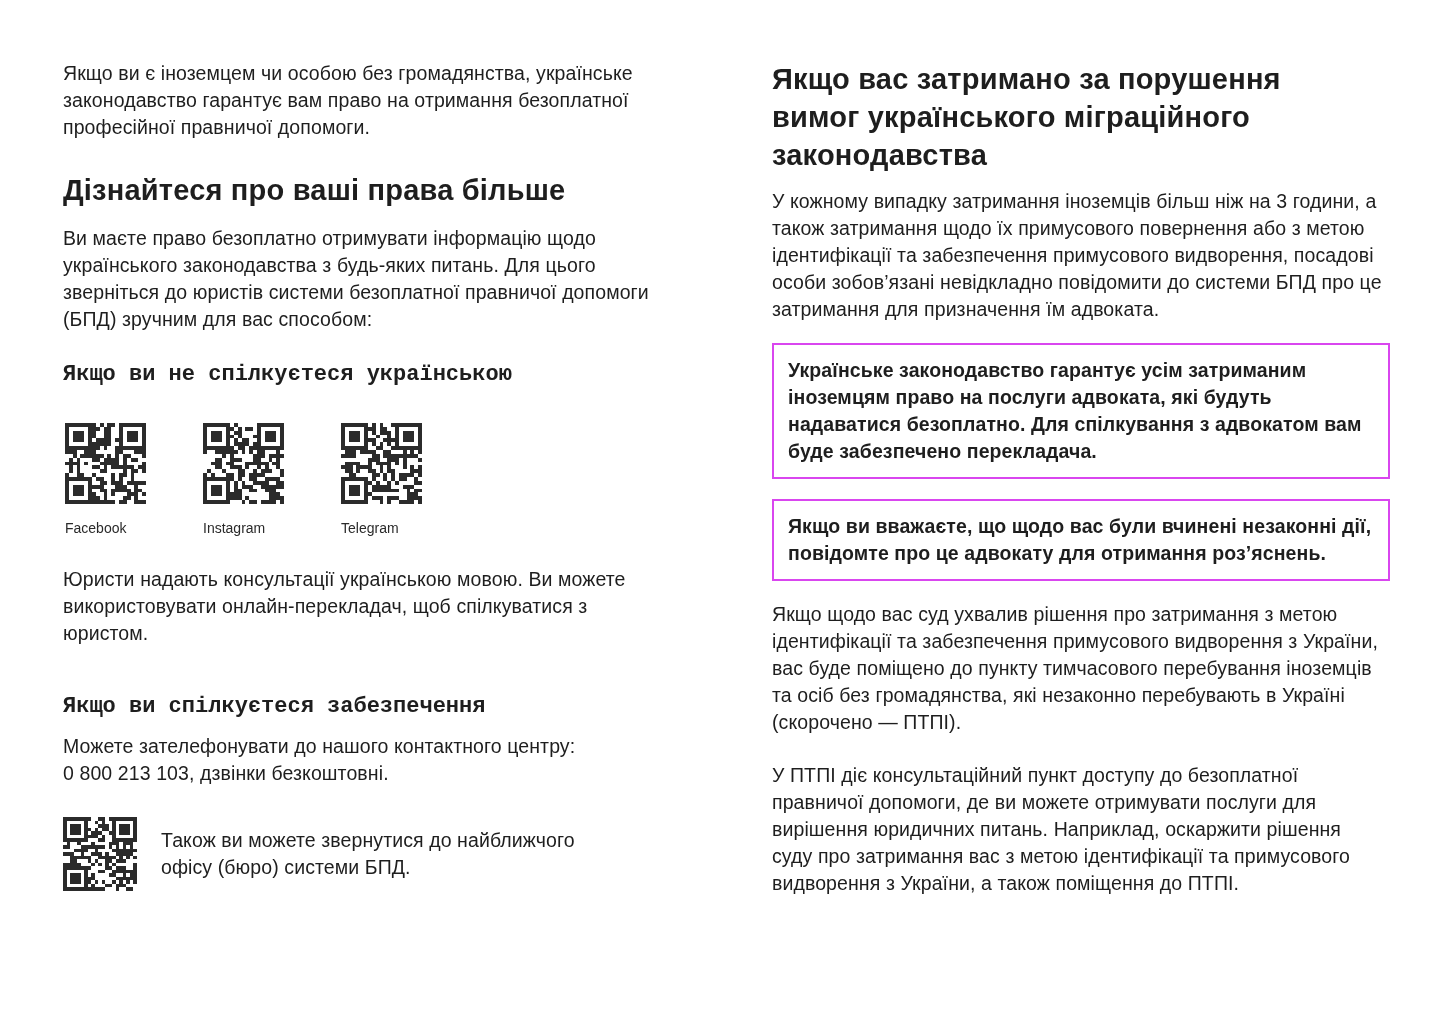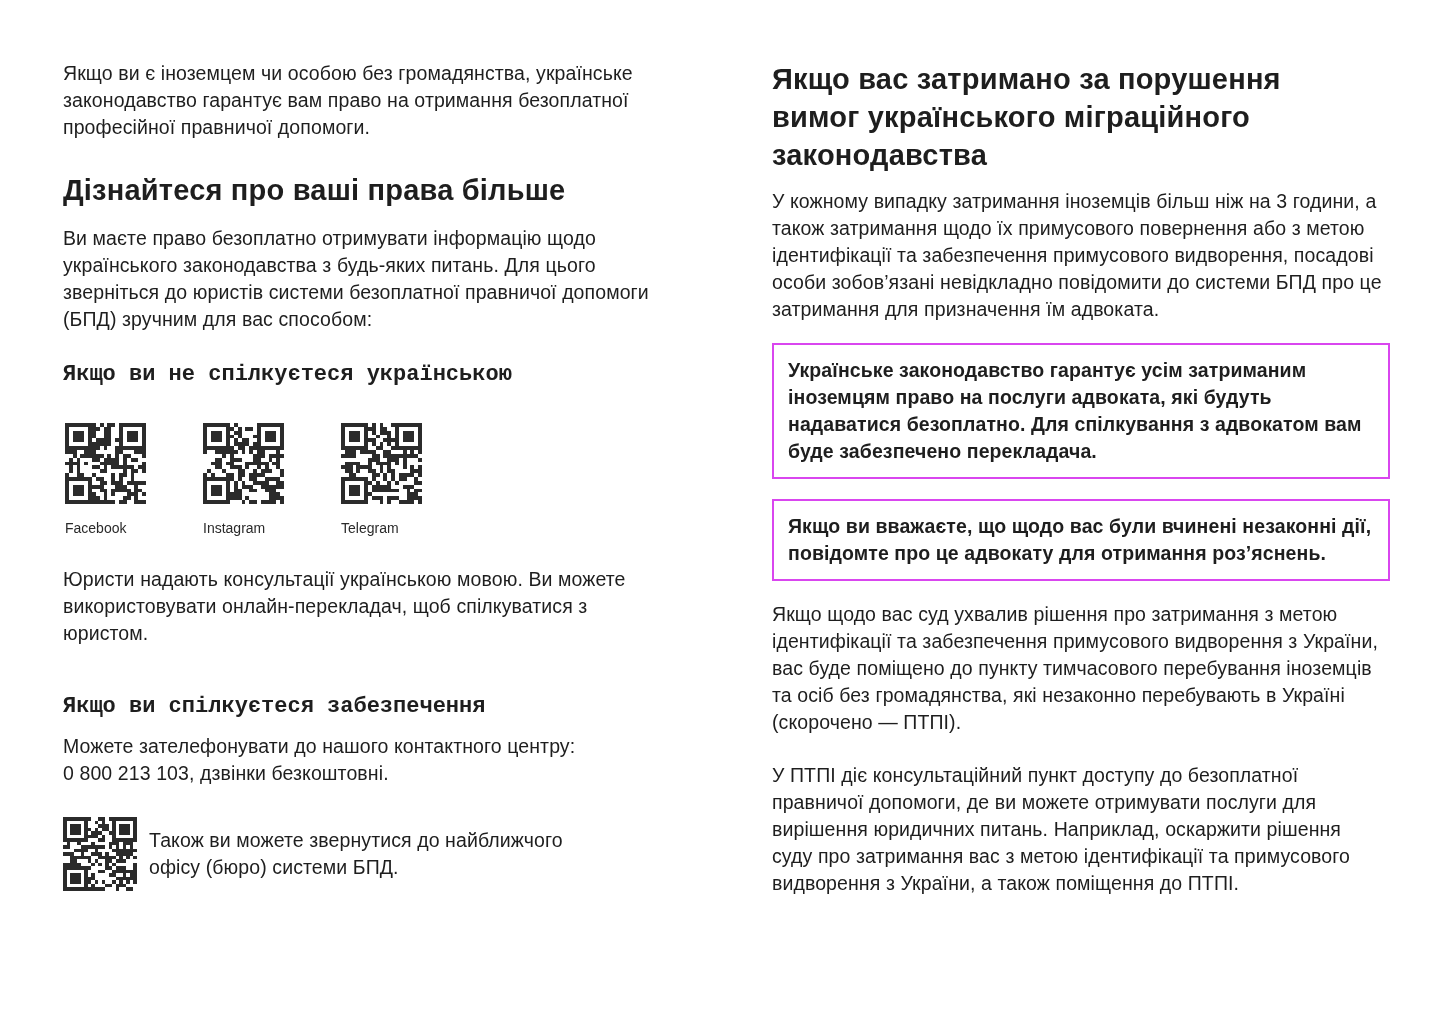--- a/index.html
+++ b/index.html
@@ -70,21 +70,21 @@
     color: #2a2a2a;
   }
 
   .left-p3 { margin-top: 26px; max-width: 610px; }
   .left-sub2 { margin-top: 46px; }
   .left-p4 { max-width: 610px; }
 
   .office-row {
     display: flex;
     align-items: center;
-    gap: 12px;
+    gap: 24px;
     margin-top: 30px;
   }
   .office-row .qr { width: 74px; height: 74px; margin: 0; flex: 0 0 auto; }
   .office-note { margin: 0; max-width: 450px; }
 
   
   .right-h1 { max-width: 600px; margin-bottom: 14px; }
   .right-p1 { max-width: 618px; margin-bottom: 20px; }
 
   .callout-box {

